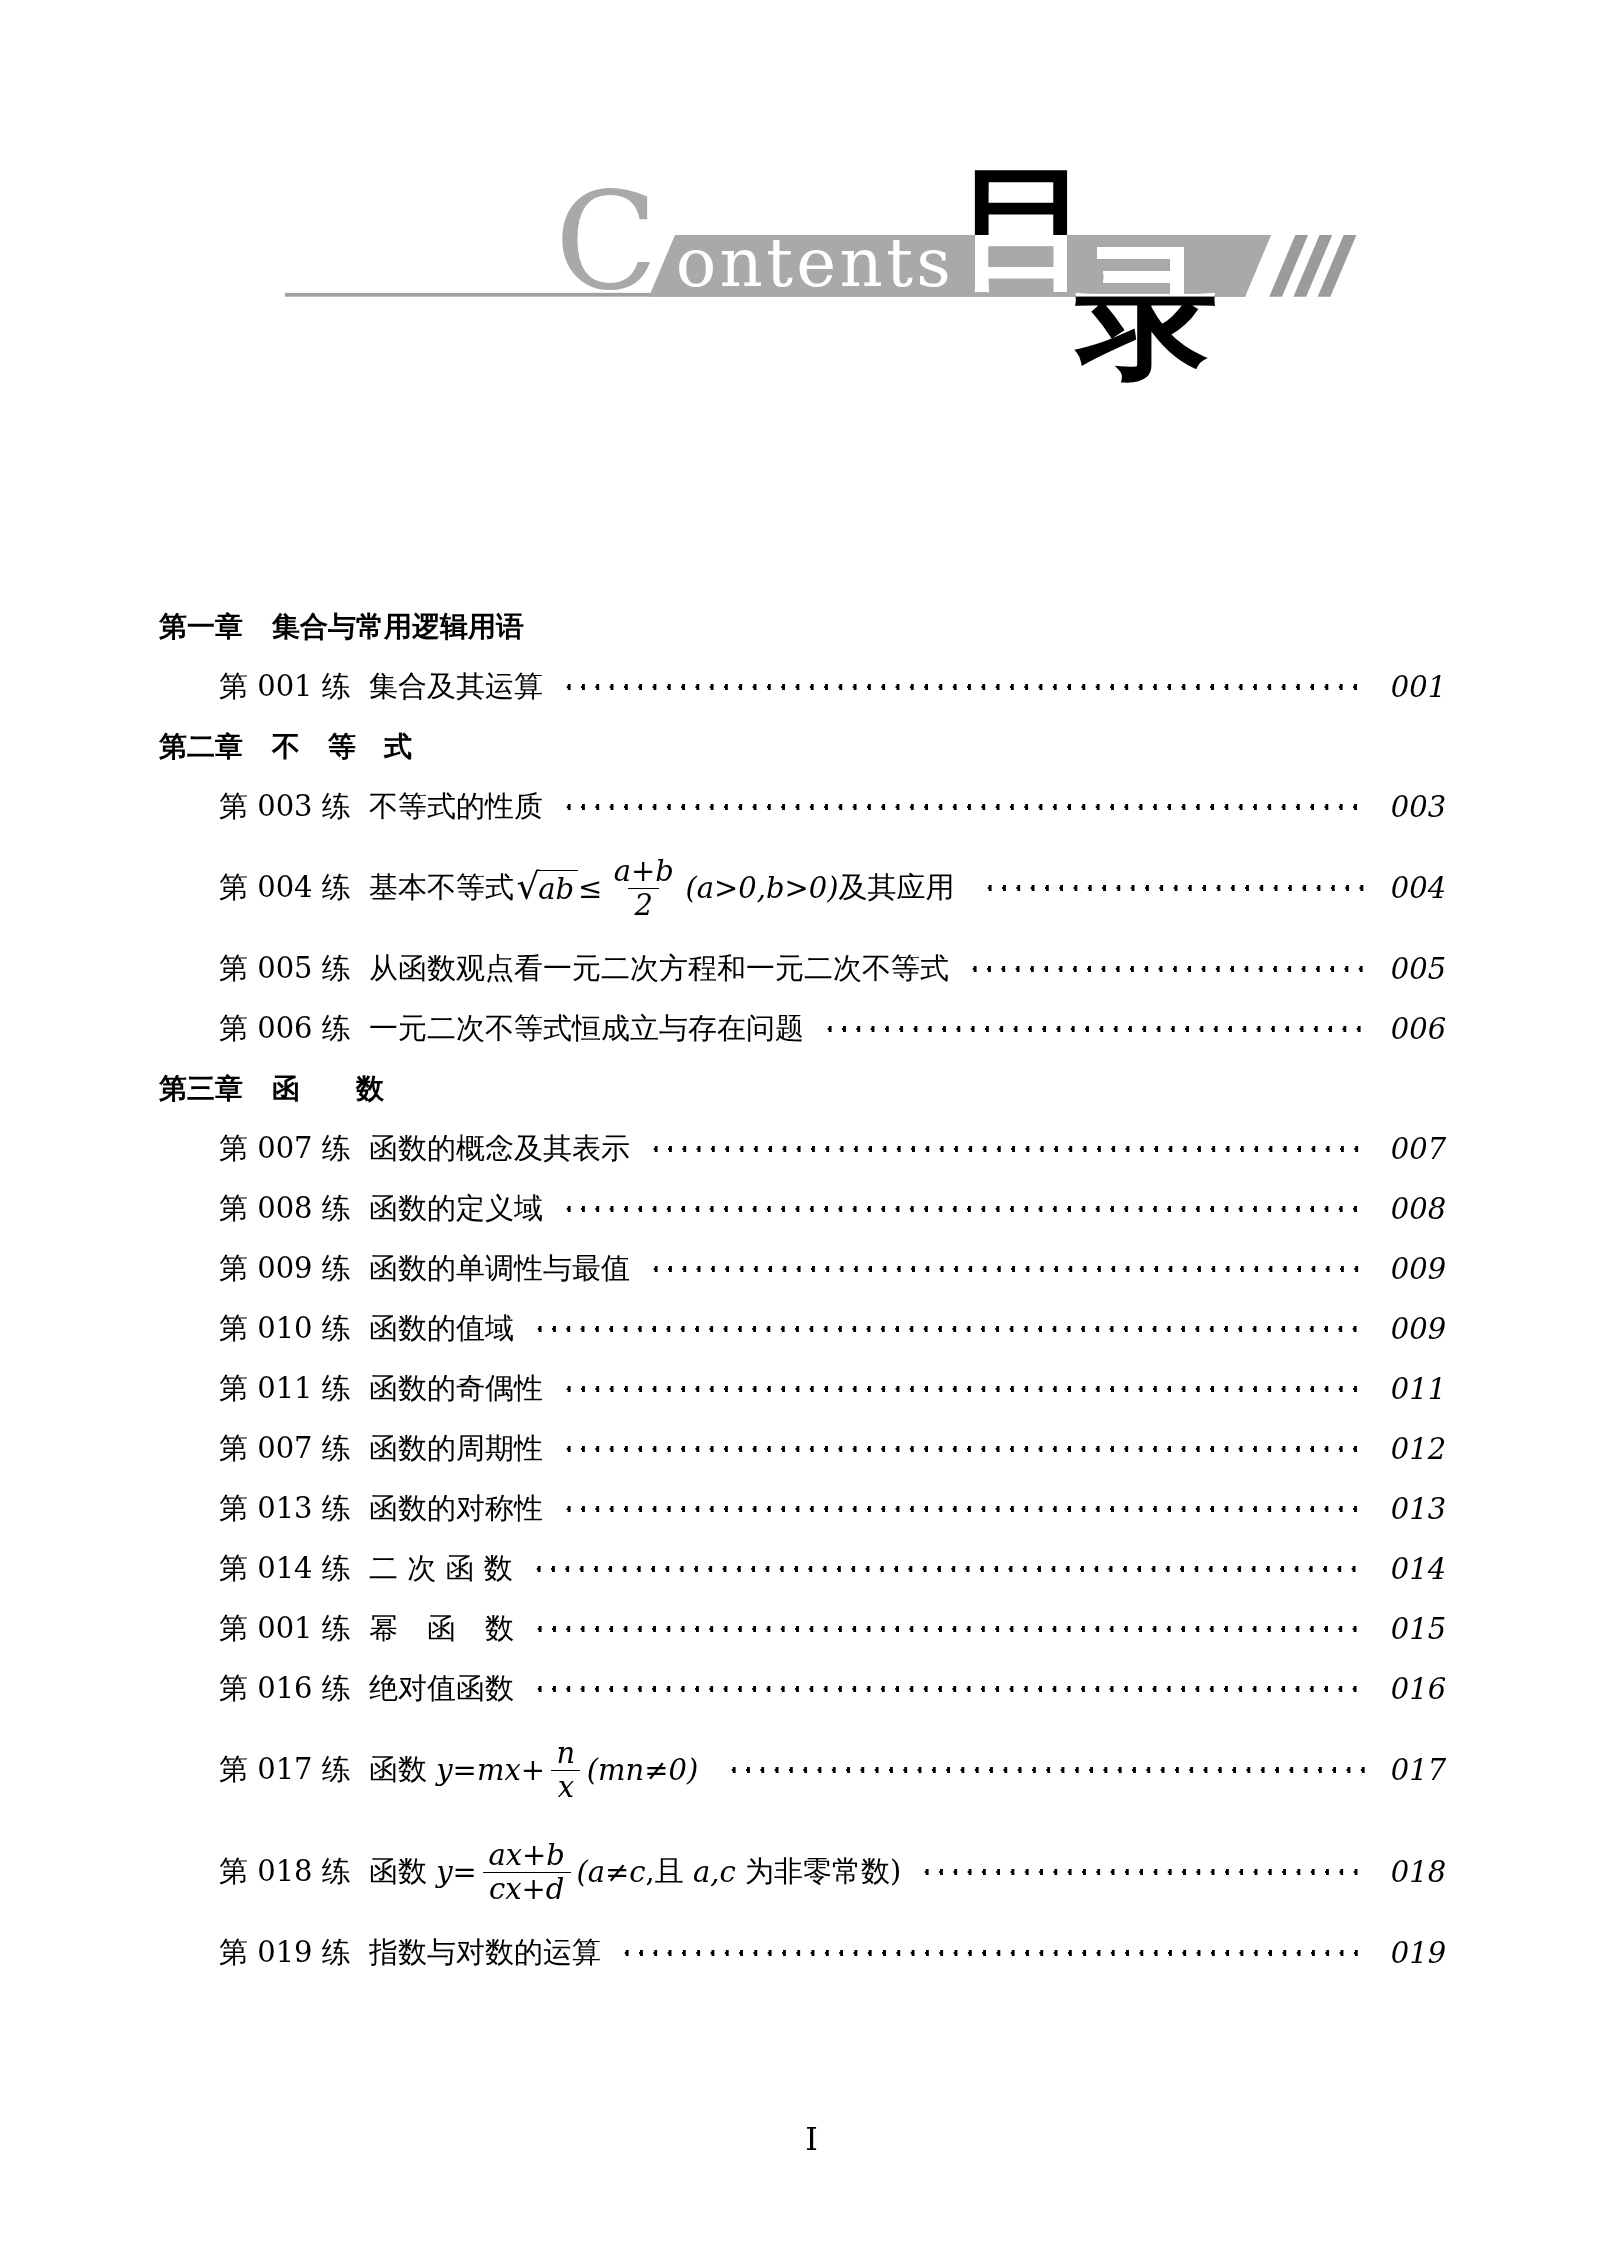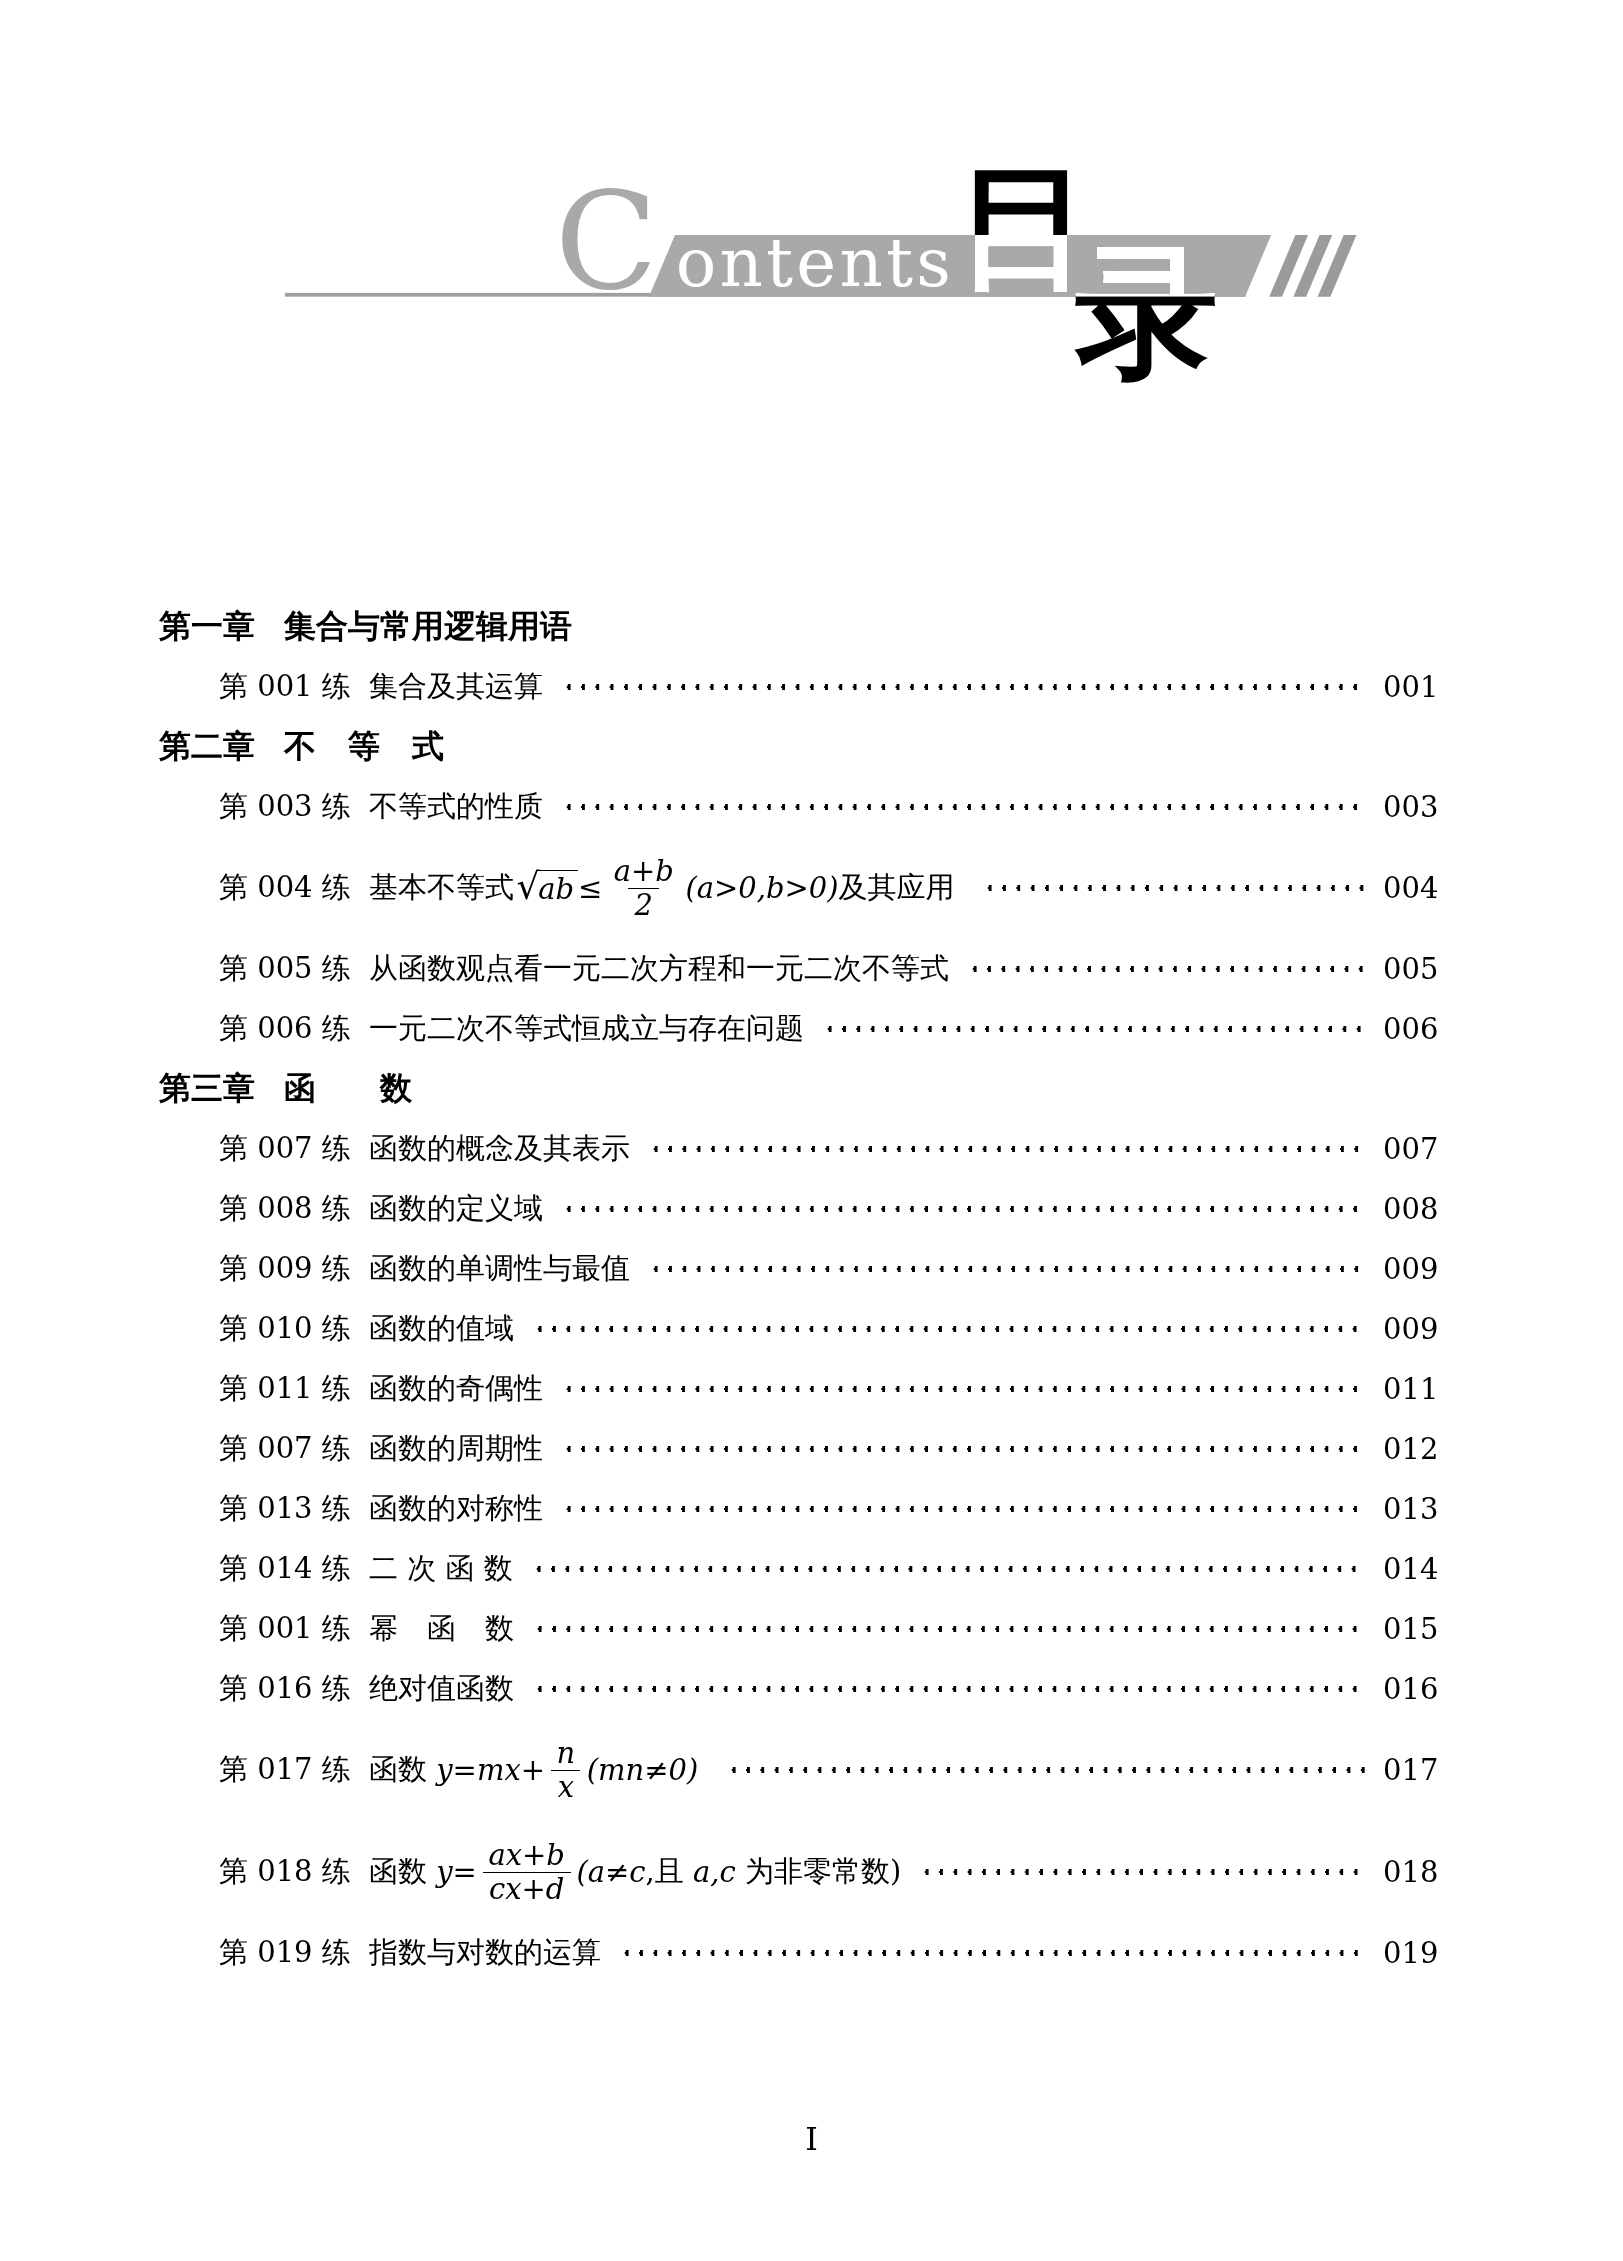--- a/index.html
+++ b/index.html
@@ -16,21 +16,21 @@
   .svg-serif{font-family:"DejaVu Serif","Liberation Serif",serif;}
   .svg-cjk{font-family:"DejaVu Sans","Liberation Sans",sans-serif;font-weight:bold;}
   
   .toc{
     position:absolute;left:159px;top:597px;width:1295px;
     display:flex;flex-direction:column;
   }
   .chapter{
     height:60px;display:flex;align-items:center;
     font-family:"DejaVu Sans","Liberation Sans",sans-serif;
-    font-weight:700;font-size:32px;white-space:pre;
+    font-weight:700;font-size:28px;white-space:pre;
   }
   .chapter .ch-label{margin-right:29px;}
   .entry{
     height:60px;display:flex;align-items:center;
     margin-left:60px;font-size:29px;
   }
   .entry.tall{height:102px;}
   .entry .num{width:150px;flex:none;white-space:pre;}
   .entry .title{
     display:inline-flex;align-items:center;white-space:pre;
@@ -45,21 +45,21 @@
   .frac .fnum{padding:0 6.4px;}
   .frac .fden{border-top:1.9px solid #000;padding:0 6.4px;}
   .sqrt{display:inline-flex;align-items:flex-start;margin-left:2.5px;}
   .sqrt .rad{font-size:1.25em;line-height:0.95;font-style:normal;}
   .sqrt .arg{border-top:1.9px solid #000;padding:0.6px 3.8px 0 0.6px;margin-left:-1.9px;}
   .leader{
     flex:1;min-width:32px;height:10.2px;margin-right:18px;
     background-image:radial-gradient(1.9px 3.5px at 7px 5.1px,#000 96%,rgba(0,0,0,0) 100%);
     background-size:14.3px 10.2px;background-repeat:repeat-x;
   }
-  .page-num{width:71px;flex:none;text-align:left;font-size:29px;}
+  .page-num{width:71px;flex:none;text-align:center;font-size:29px;font-style:italic;}
   
   .footer-num{
     position:absolute;left:0;right:0;top:2120px;
     text-align:center;font-size:32px;
     font-family:"DejaVu Serif","Liberation Serif",serif;
   }
 </style>
 </head>
 <body>
 

